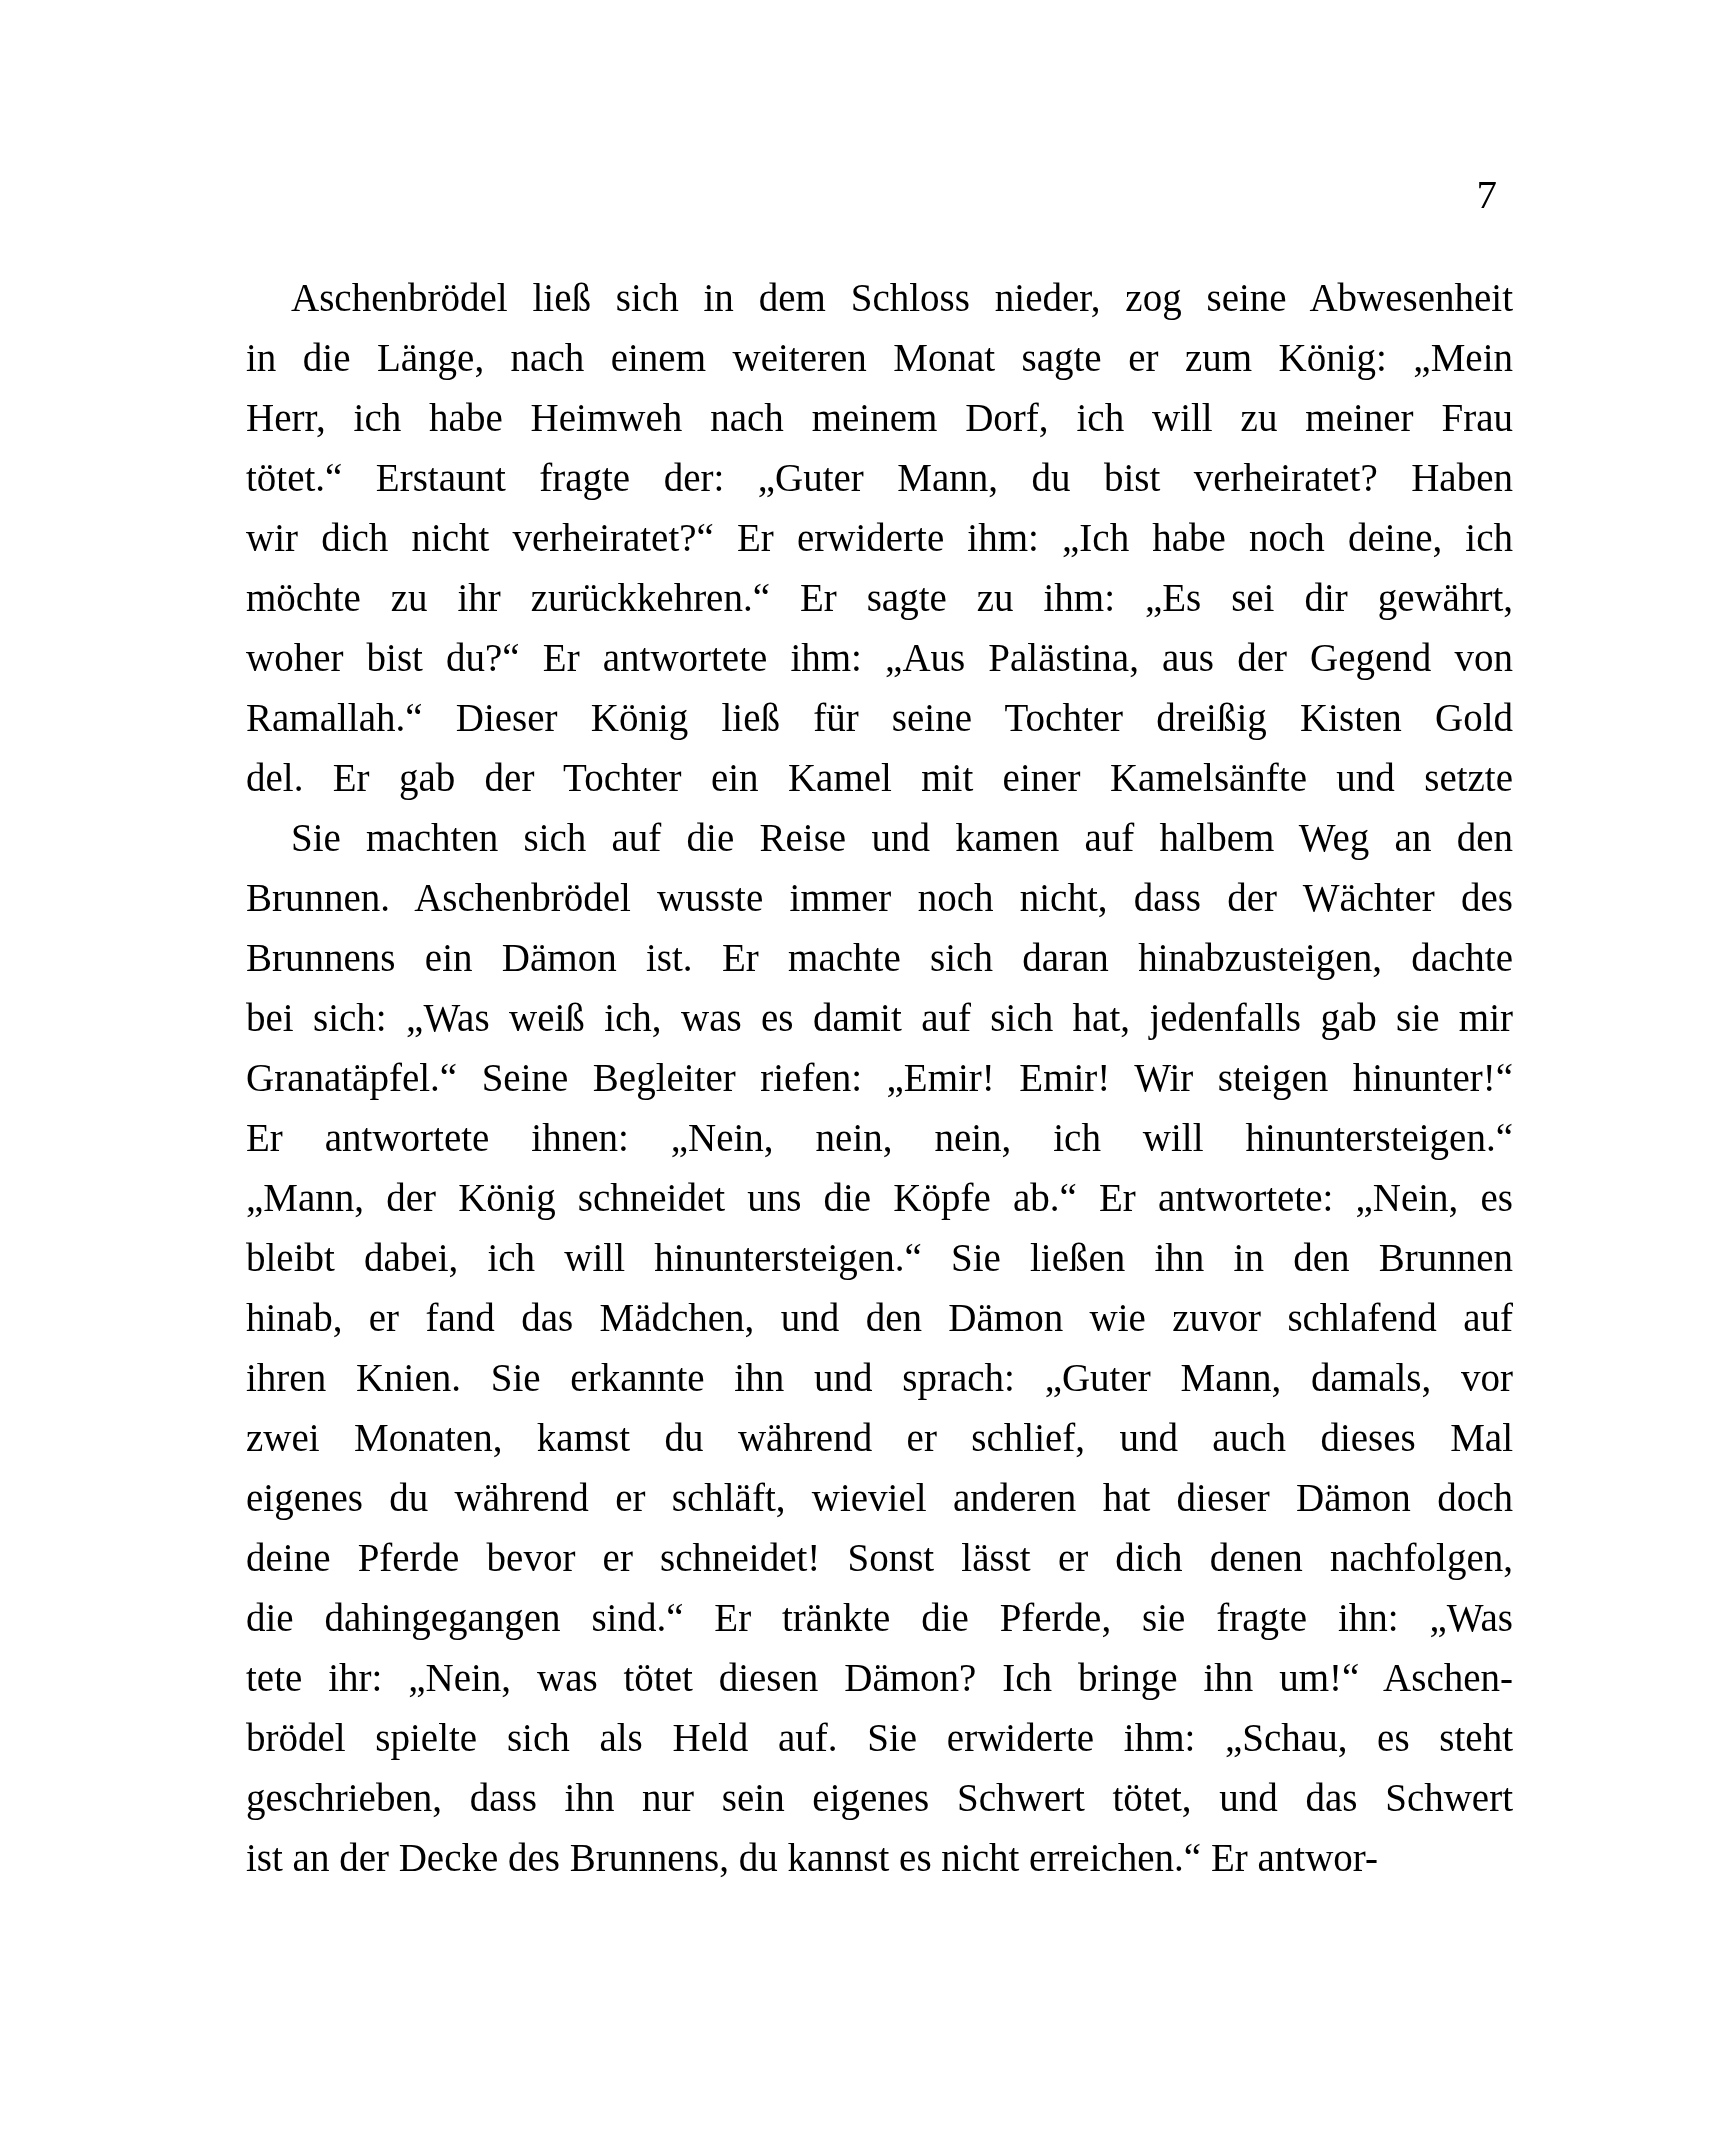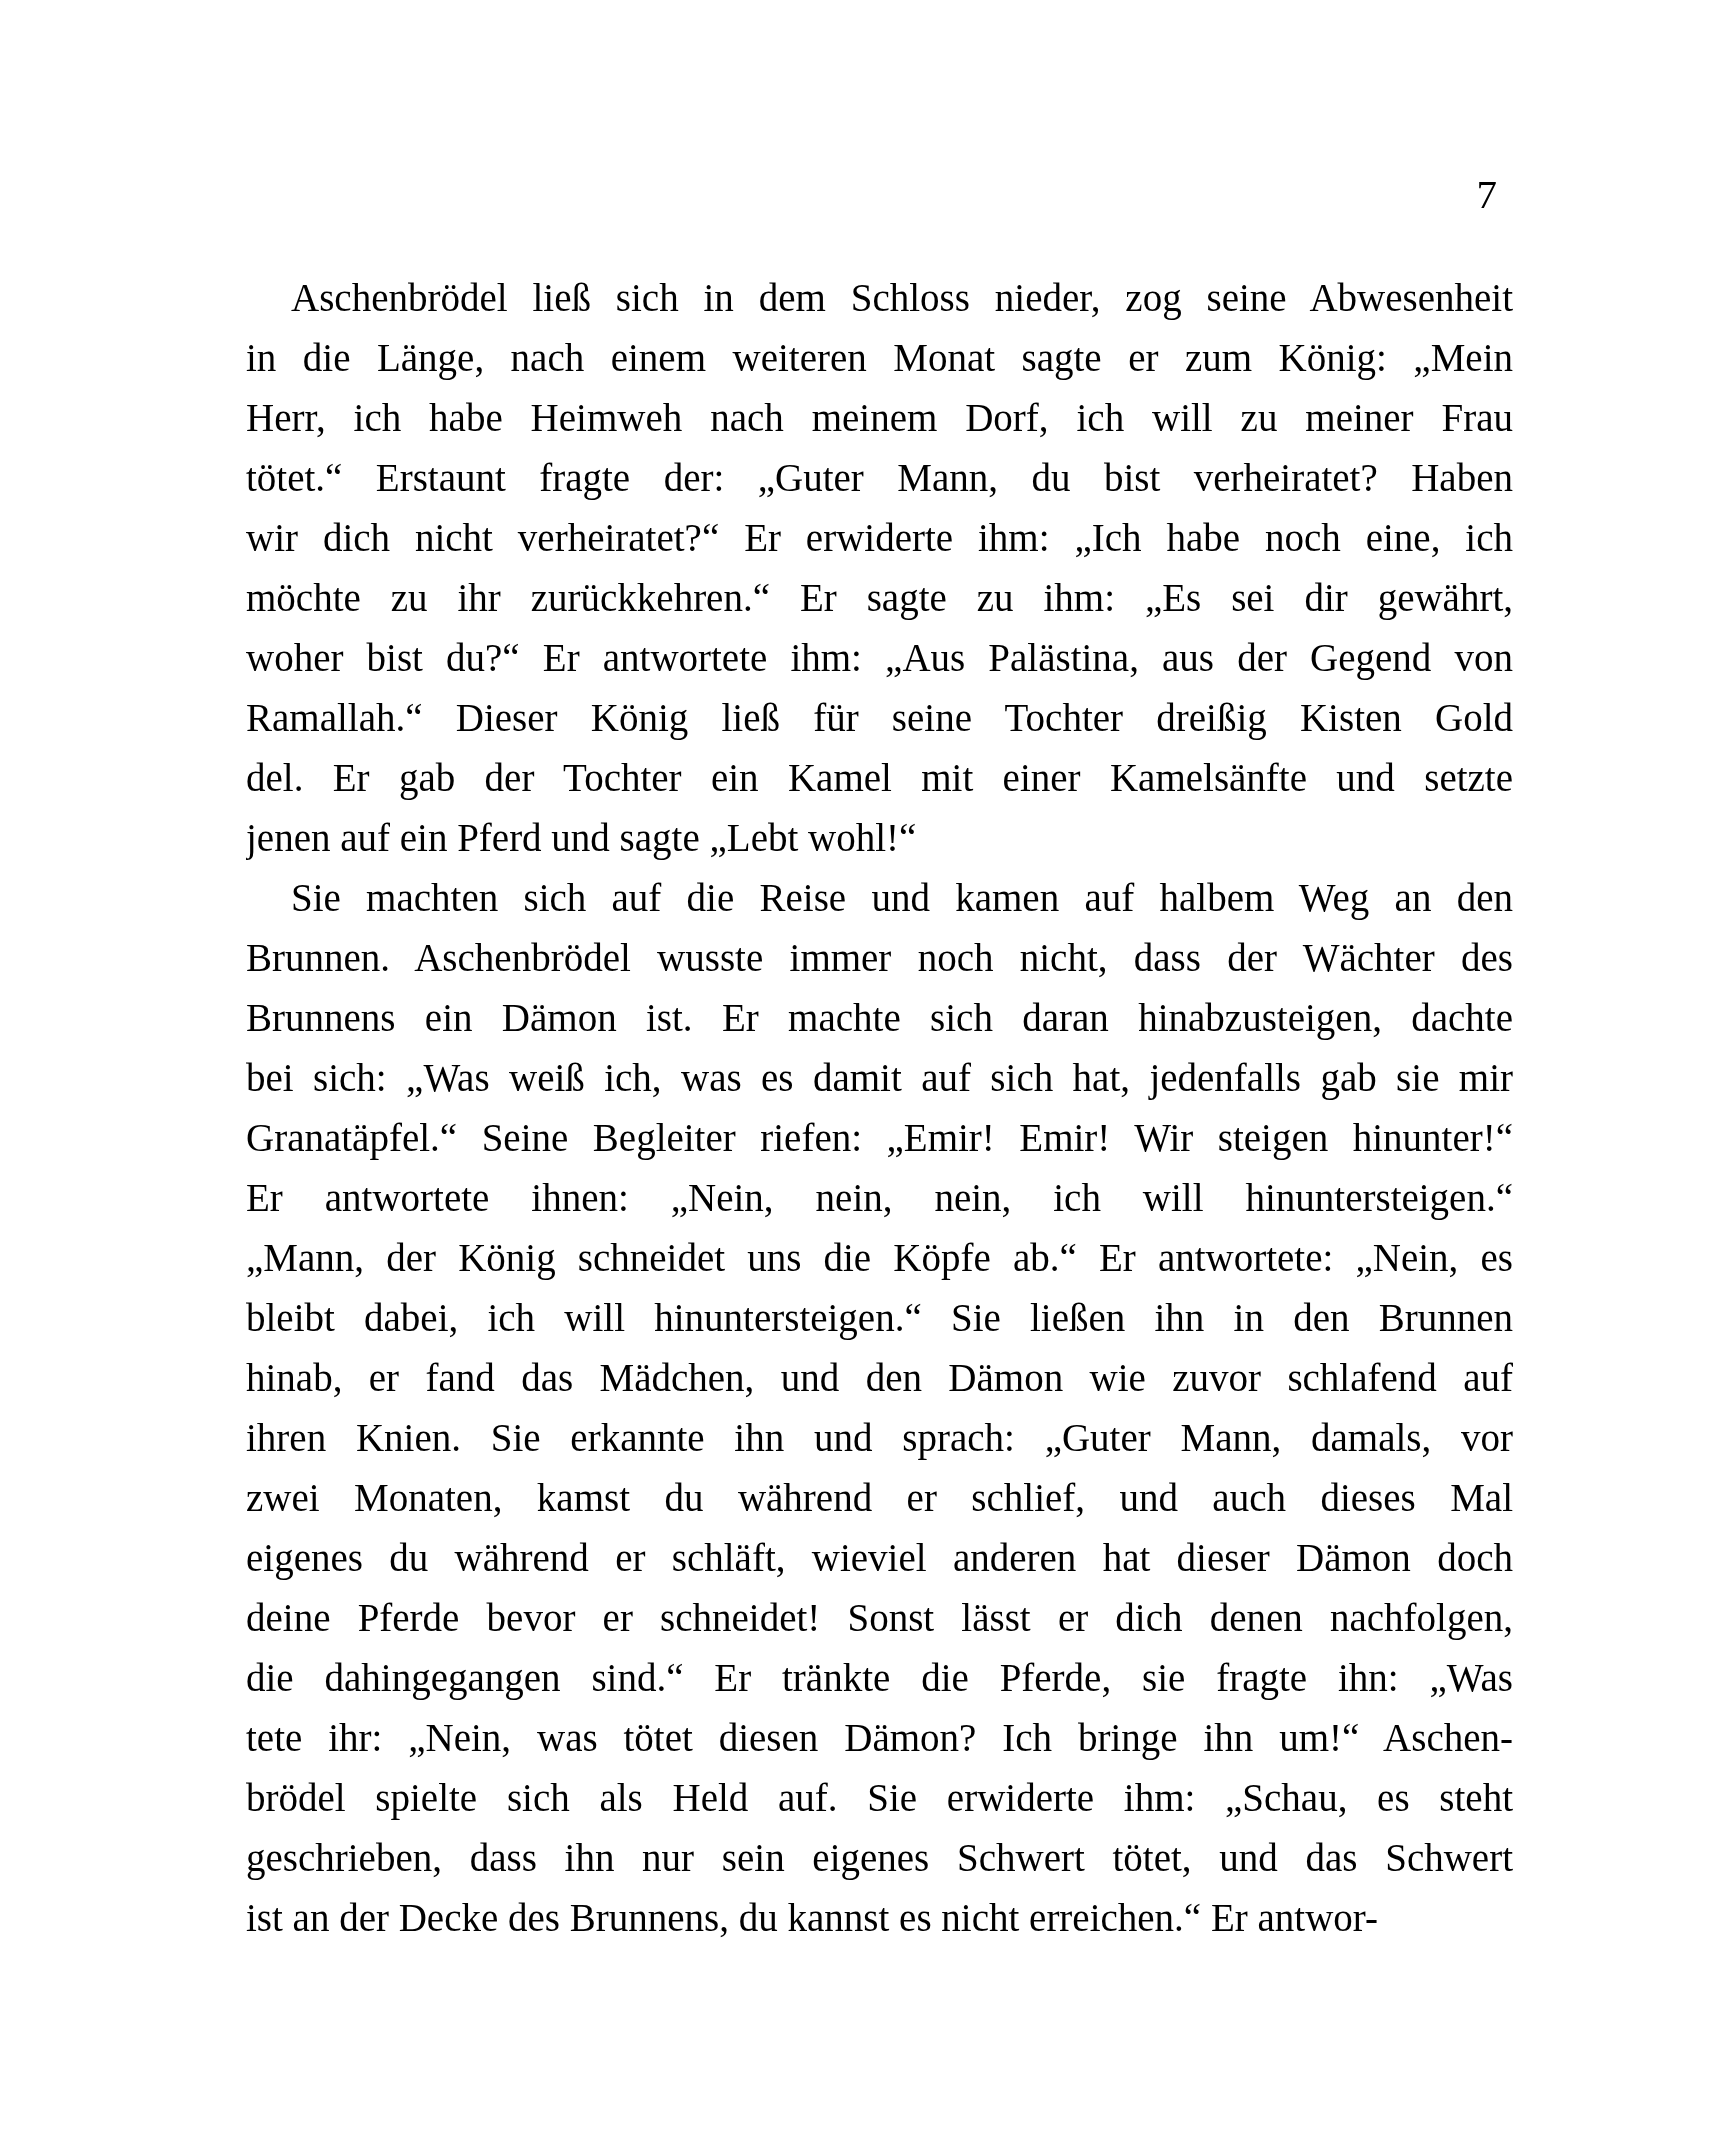--- a/index.html
+++ b/index.html
@@ -55,26 +55,25 @@
 <body>
 
 <div class="page">
   <div class="page-number">7</div>
   <div class="text-block">
       <div class="paragraph">
         <div class="line indent">Aschenbrödel ließ sich in dem Schloss nieder, zog seine Abwesenheit</div>
         <div class="line">in die Länge, nach einem weiteren Monat sagte er zum König: „Mein</div>
         <div class="line">Herr, ich habe Heimweh nach meinem Dorf, ich will zu meiner Frau</div>
         <div class="line">tötet.“ Erstaunt fragte der: „Guter Mann, du bist verheiratet? Haben</div>
-        <div class="line">wir dich nicht verheiratet?“ Er erwiderte ihm: „Ich habe noch eine, ich</div>
+        <div class="line">wir dich nicht verheiratet?“ Er erwiderte ihm: „Ich habe noch deine, ich</div>
         <div class="line">möchte zu ihr zurückkehren.“ Er sagte zu ihm: „Es sei dir gewährt,</div>
         <div class="line">woher bist du?“ Er antwortete ihm: „Aus Palästina, aus der Gegend von</div>
         <div class="line">Ramallah.“ Dieser König ließ für seine Tochter dreißig Kisten Gold</div>
         <div class="line">del. Er gab der Tochter ein Kamel mit einer Kamelsänfte und setzte</div>
-        <div class="line lastline">jenen auf ein Pferd und sagte „Lebt wohl!“</div>
       </div>
       <div class="paragraph">
         <div class="line indent">Sie machten sich auf die Reise und kamen auf halbem Weg an den</div>
         <div class="line">Brunnen. Aschenbrödel wusste immer noch nicht, dass der Wächter des</div>
         <div class="line">Brunnens ein Dämon ist. Er machte sich daran hinabzusteigen, dachte</div>
         <div class="line">bei sich: „Was weiß ich, was es damit auf sich hat, jedenfalls gab sie mir</div>
         <div class="line">Granatäpfel.“ Seine Begleiter riefen: „Emir! Emir! Wir steigen hinunter!“</div>
         <div class="line">Er antwortete ihnen: „Nein, nein, nein, ich will hinuntersteigen.“</div>
         <div class="line">„Mann, der König schneidet uns die Köpfe ab.“ Er antwortete: „Nein, es</div>
         <div class="line">bleibt dabei, ich will hinuntersteigen.“ Sie ließen ihn in den Brunnen</div>

